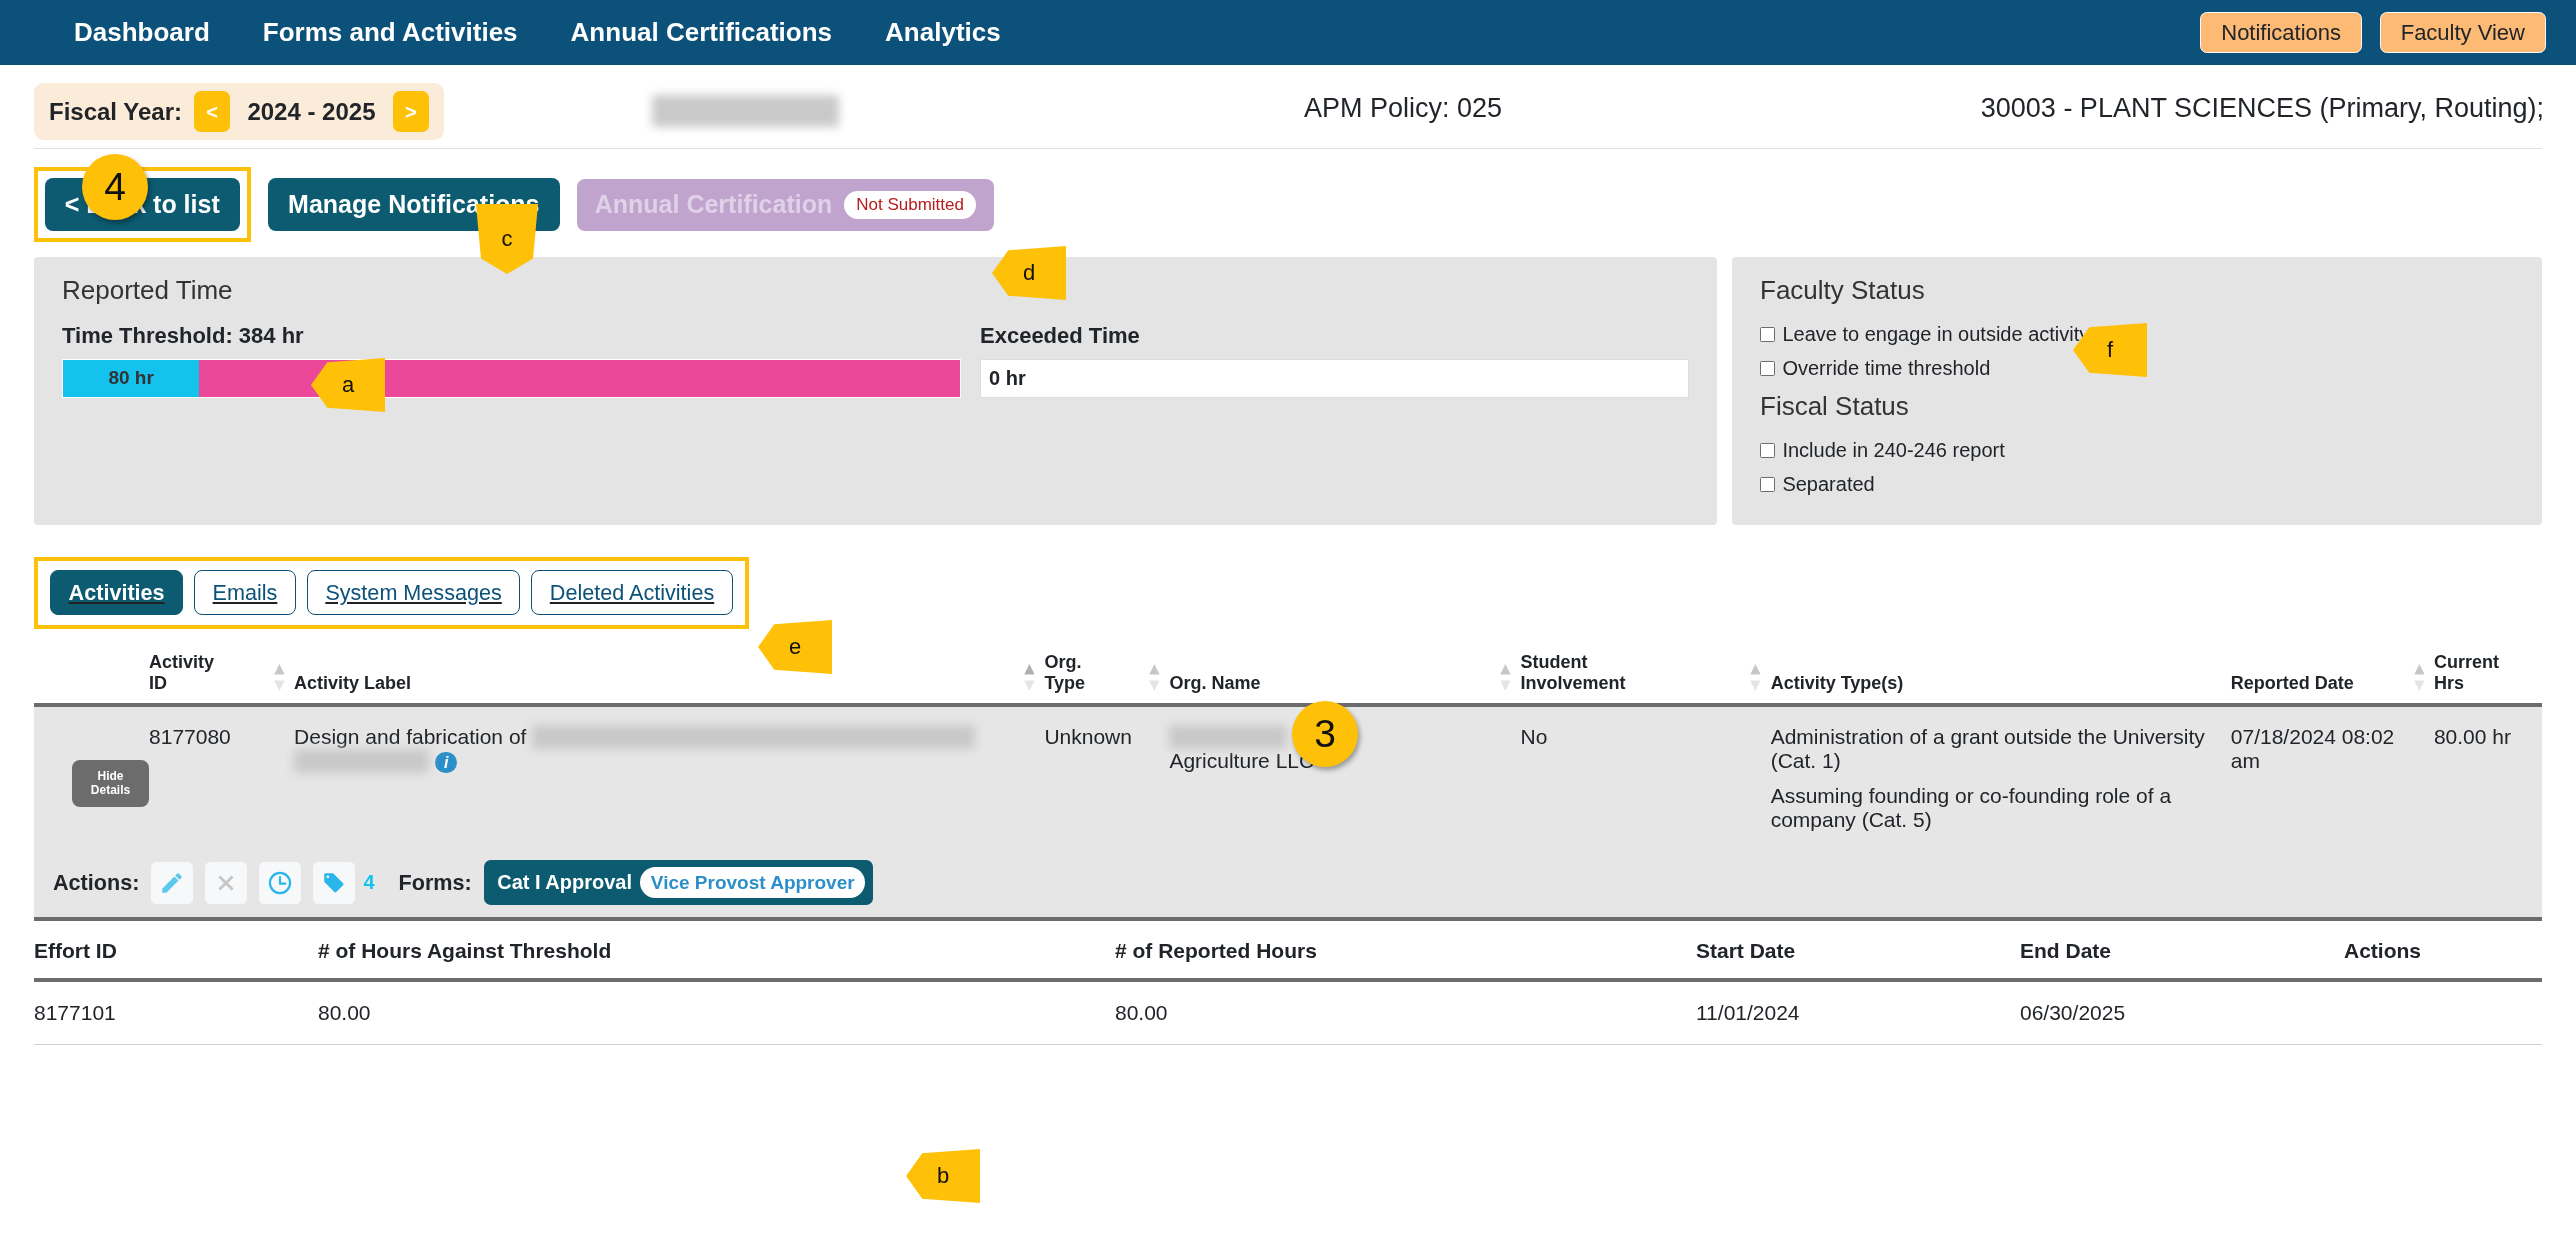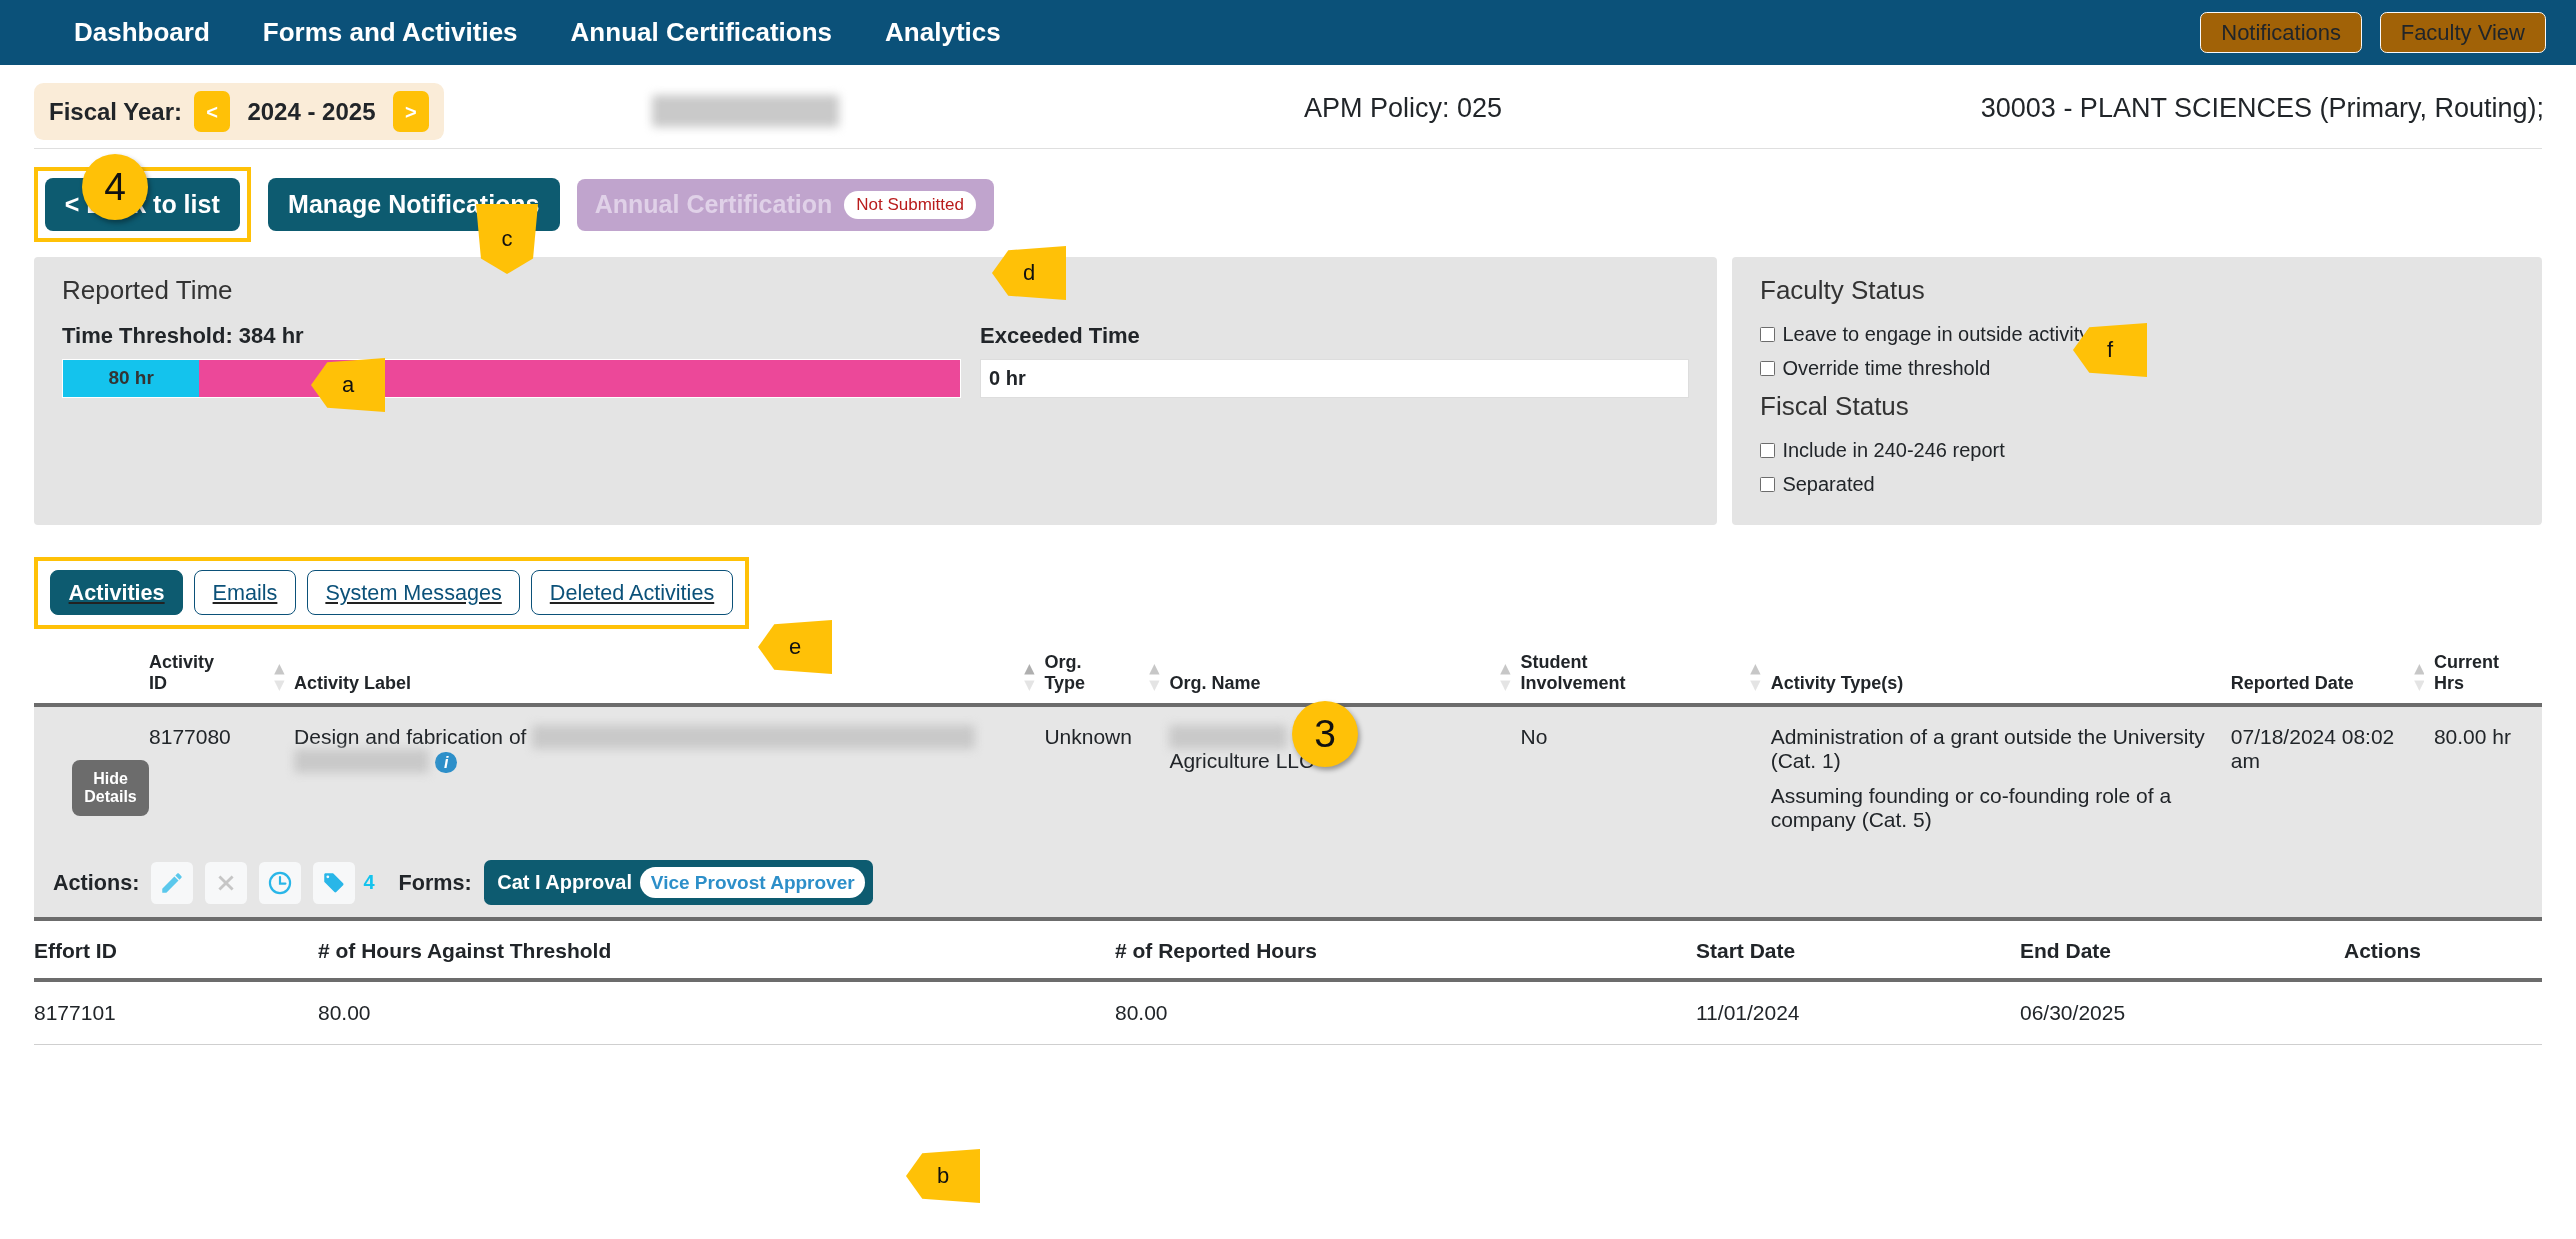--- a/index.html
+++ b/index.html
@@ -14,21 +14,21 @@
   .topnav {
     height:65px; background:#0b5179; display:flex; align-items:center;
     padding:0 30px 0 74px; position:relative;
   }
   .topnav .navitems { display:flex; align-items:center; gap:53px; }
   .topnav a {
     color:#fff; font-size:26px; font-weight:bold; text-decoration:none; white-space:nowrap;
   }
   .topnav .right { margin-left:auto; display:flex; gap:17.6px; }
   .btn-white {
-    background:#a16207; color:#212529; border:0.7px solid #f8f9fa; border-radius:6.8px;
+    background:#fdba74; color:#212529; border:0.7px solid #f8f9fa; border-radius:6.8px;
     font-size:22px; padding:8.8px 20px; white-space:nowrap; line-height:1;
   }
 
   
   .page { padding:0 0 0 0; }
   .fyrow {
     display:flex; align-items:center; padding:17.6px 34px 0 34px; position:relative; height:76px;
   }
   .fybox {
     background:#faecd8; border-radius:9.5px; display:flex; align-items:center;
@@ -119,21 +119,21 @@
   }
   .sorticon { position:absolute; right:9.5px; bottom:12px; width:10.8px; height:27px; opacity:.55; }
   .rowdark { border-top:4.7px solid #6c6c6c; }
   tr.datarow td {
     background:#e6e6e6; vertical-align:top; font-size:21px; color:#212529;
     padding:17.6px 6.8px 17.6px 0;
   }
   td.c-hide { position:relative; }
   .hide-details {
     position:absolute; left:38px; top:53px; background:#6c6c6c; color:#fff; border:none;
-    border-radius:8px; font-size:16px; font-weight:bold; line-height:1.15; padding:9.5px 10.8px;
+    border-radius:8px; font-size:12px; font-weight:bold; line-height:1.15; padding:9.5px 10.8px;
     text-align:center; cursor:pointer;
   }
   .info-icon {
     display:inline-block; width:21.6px; height:21.6px; border-radius:50%;
     background:#2d8fc9; color:#fff; font-style:italic; font-weight:bold;
     font-size:16px; text-align:center; line-height:21.6px; vertical-align:middle;
   }
   .acttype-line { margin-bottom:10.8px; }
   .acttype-line:last-child { margin-bottom:0; }
 

